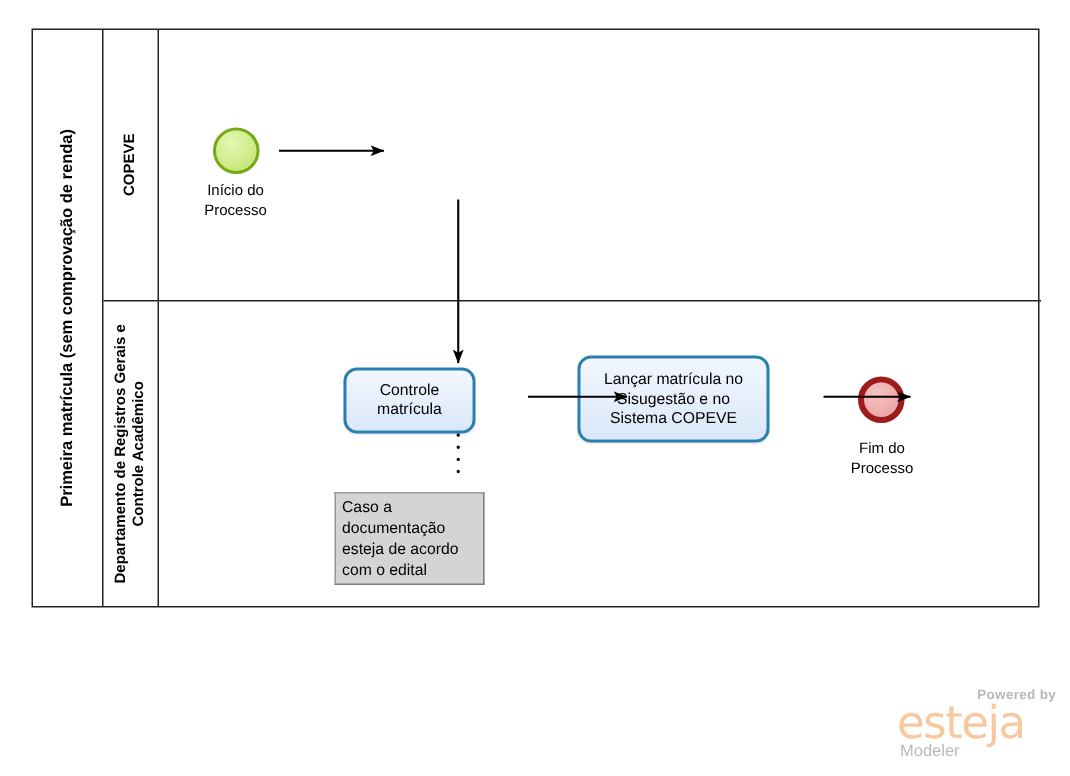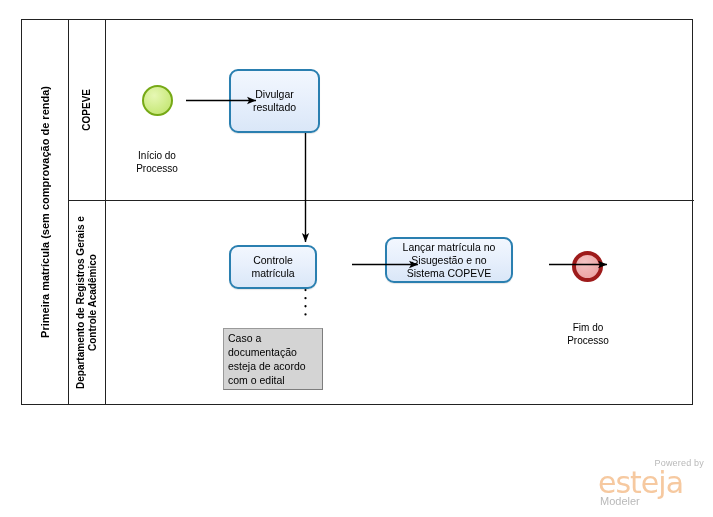--- a/index.html
+++ b/index.html
@@ -112,21 +112,20 @@
     background: radial-gradient(circle at 38% 32%, #f4c3c3 0%, #eeacac 60%, #e79e9e 100%);
     border: 4px solid #9e1b1b;
   }
   .event-label {
     position: absolute;
     font-size: 10px;
     line-height: 13px;
     text-align: center;
     width: 90px;
     color: #000000;
-    margin-top: 28px;
   }
 
   
   .task {
     position: absolute;
     box-sizing: border-box;
     border: 2px solid #2a7fb0;
     border-radius: 9px;
     background: linear-gradient(to bottom, #f2f7fe 0%, #e8f0fc 45%, #dae7f8 100%);
     display: flex;
@@ -175,20 +174,21 @@
     width: 108px;
     height: 50px;
   }
   .bizagi-powered {
     position: absolute;
     right: 2px;
     top: 0;
     font-size: 9px;
     color: #b9b9b9;
     letter-spacing: 0.2px;
+    font-weight: bold;
   }
   .bizagi-word {
     position: absolute;
     left: 0;
     top: 10px;
     font-size: 30px;
     line-height: 30px;
     letter-spacing: -1px;
     color: #f6c9a0;
     font-family: "DejaVu Sans", sans-serif;
@@ -216,34 +216,33 @@
       <div class="lane-header-label">COPEVE</div>
     </div>
     <div class="lane-body">
 
       <div class="event start-event" style="left:36px; top:65px;"></div>
       <div class="event-label" style="left:6px; top:101px;">
         <div>Início do</div>
         <div>Processo</div>
       </div>
 
-      <div class="task" style="left:123px; top:49px; width:91px; height:64px;">Divulgar resultado</div>
 
     </div>
   </div>
 
   <div class="lane lane-bottom">
     <div class="lane-header">
       <div class="lane-header-label">Departamento de Registros Gerais e Controle Acadêmico</div>
     </div>
     <div class="lane-body">
 
       <div class="task" style="left:123px; top:44px; width:88px; height:44px;">Controle matrícula</div>
 
-      <div class="task" style="left:279px; top:36px; width:128px; height:46px;">Lançar matrícula no Sisugestão e no Sistema COPEVE</div>
+      <div class="task" style="left:279px; top:36px; width:128px; height:58px;">Lançar matrícula no Sisugestão e no Sistema COPEVE</div>
 
       <div class="event end-event" style="left:466px; top:50px;"></div>
       <div class="event-label" style="left:437px; top:92px;">
         <div>Fim do</div>
         <div>Processo</div>
       </div>
 
       <div class="annotation" style="left:117px; top:127px; width:100px; height:62px;">Caso a documentação esteja de acordo com o edital</div>
 
     </div>

